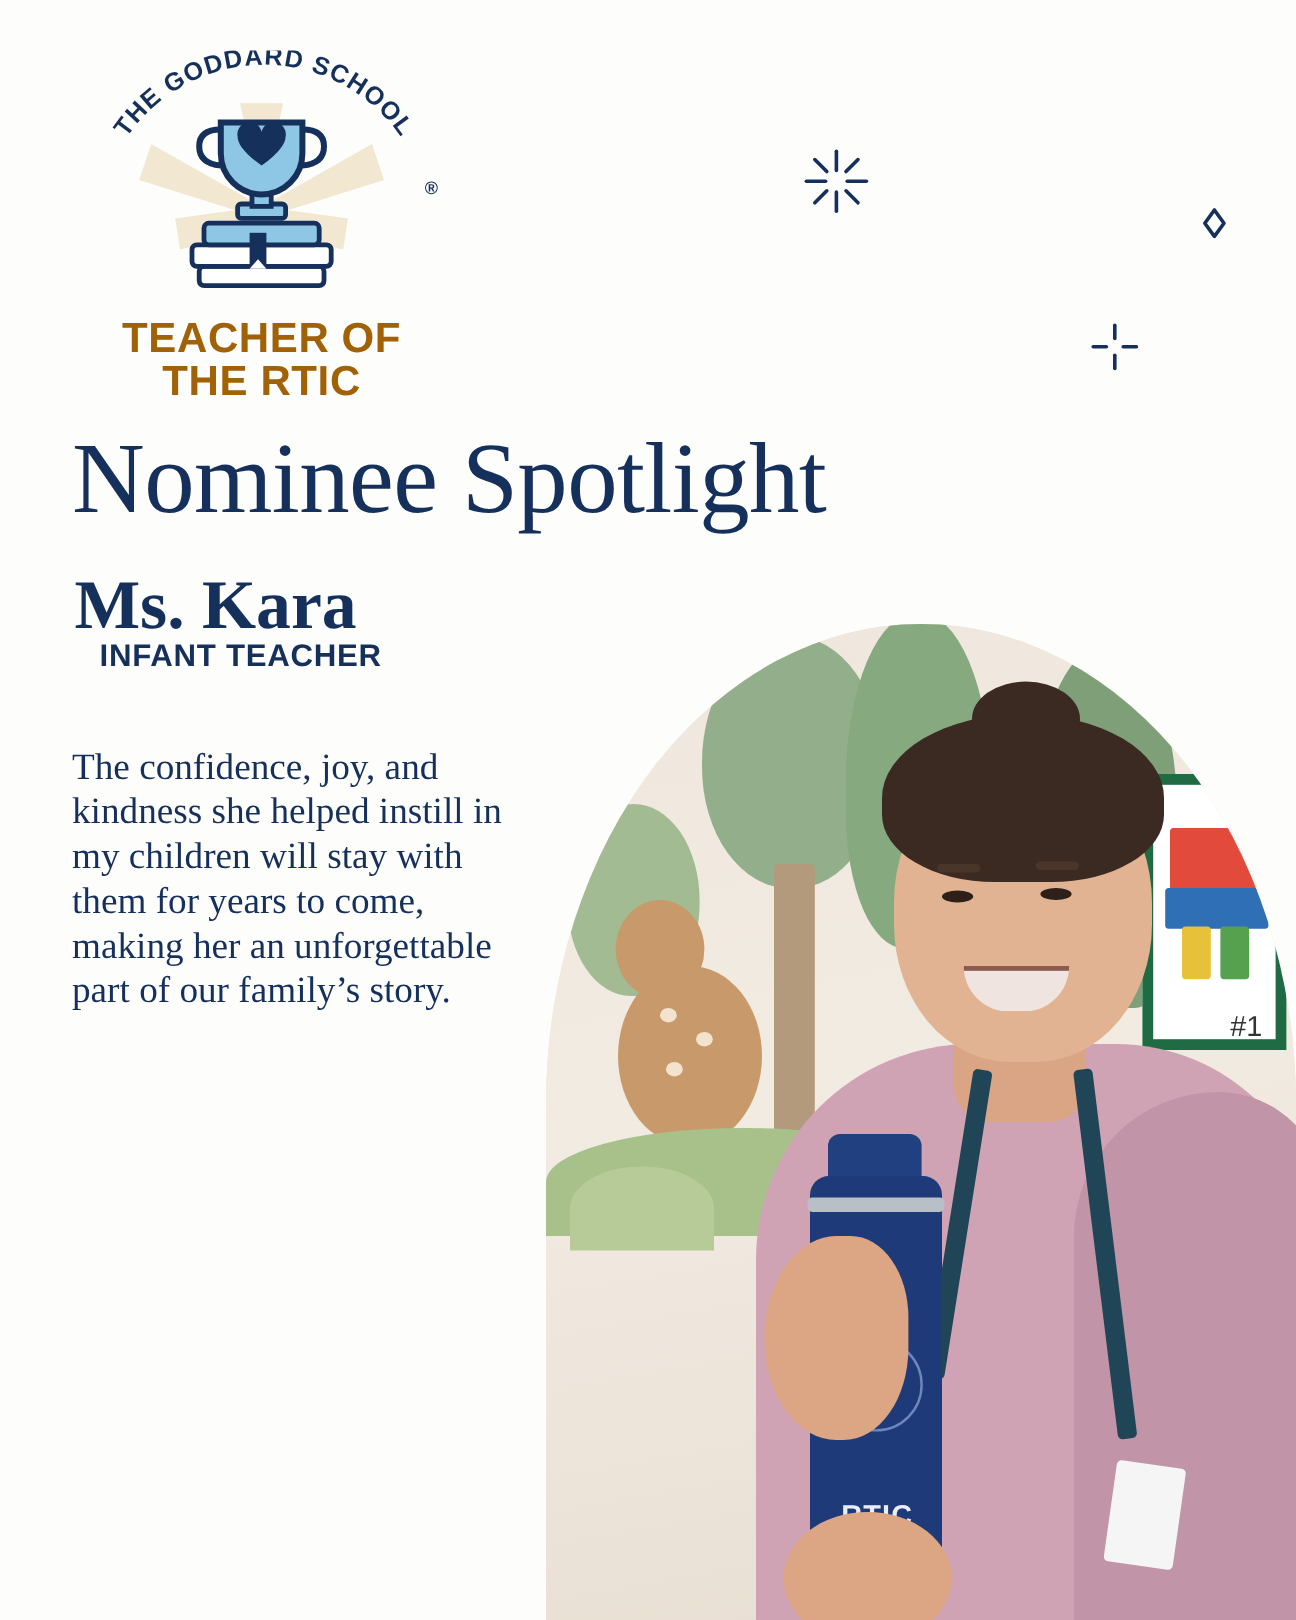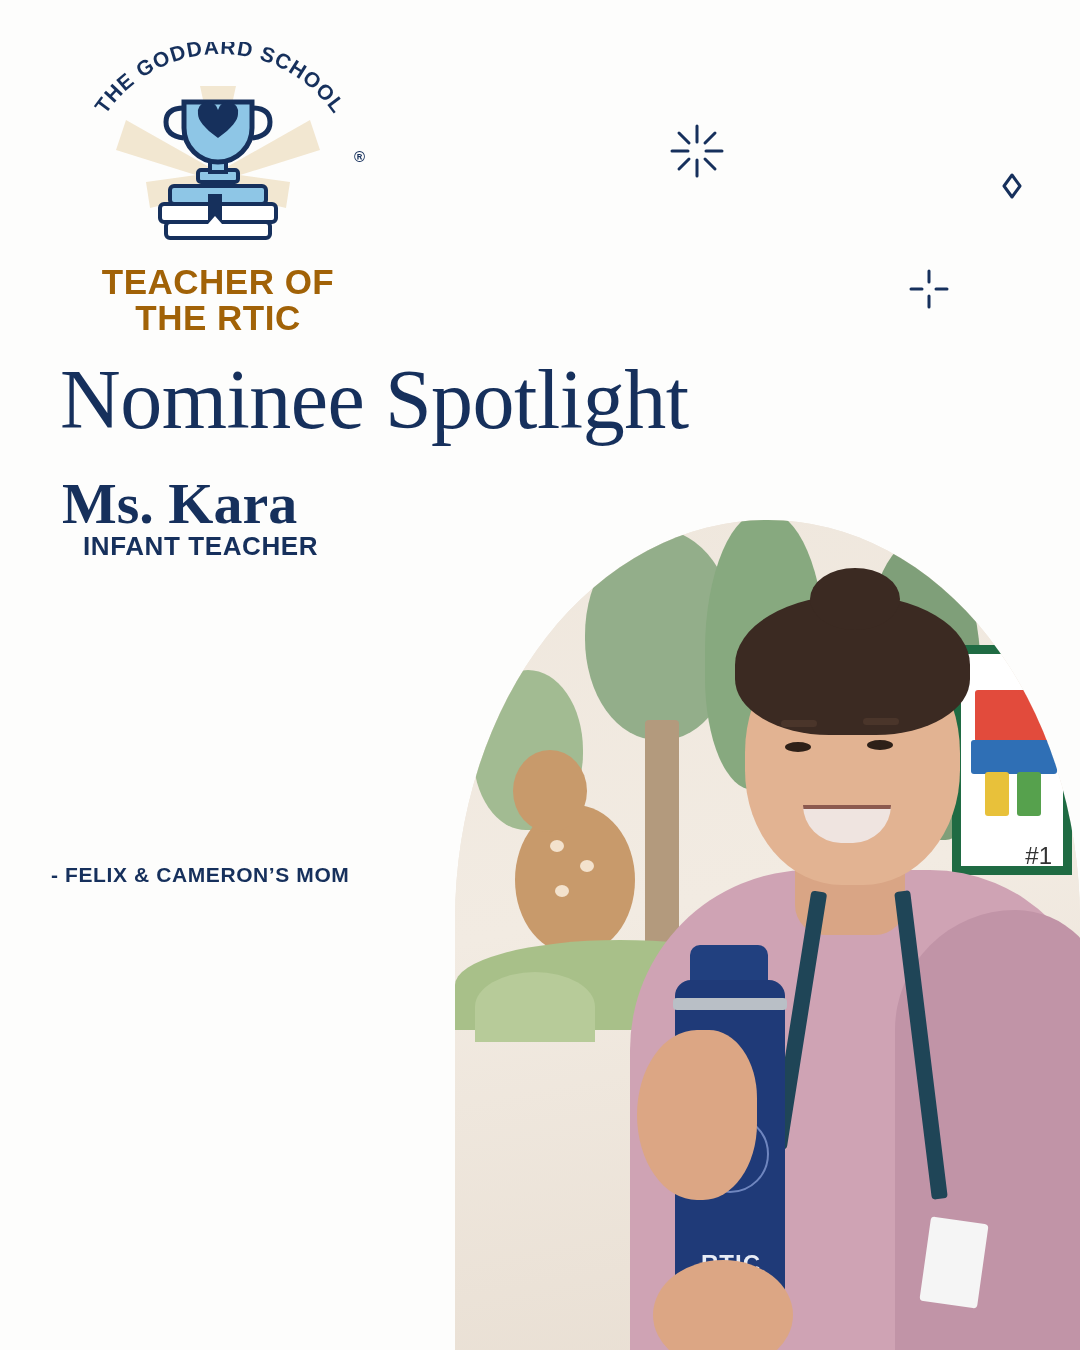--- a/index.html
+++ b/index.html
@@ -426,21 +426,21 @@
     </g>
   </svg>
 
   <svg class="sparkle" style="left:998px; top:172px;" width="28" height="28" viewBox="0 0 28 28">
     <polygon points="14,3 22,14 14,25 6,14" fill="none" stroke="#16305c" stroke-width="3" stroke-linejoin="round"></polygon>
   </svg>
 
   <div class="headline">Nominee Spotlight</div>
   <div class="person-name">Ms. Kara</div>
   <div class="person-role">INFANT TEACHER</div>
-  <div class="attribution">- FELIX &amp; CAMERON’S MOM</div>
+  <div class="quote">The confidence, joy, and kindness she helped instill in my children will stay with them for years to come, making her an unforgettable part of our family’s story.</div>
 
   <div class="photo-wrap">
     <div class="photo-clip">
       <div class="wall"></div>
 
       <div class="tree" style="left:130px; top:10px; width:150px; height:210px; background:#93ae8a;"></div>
       <div class="tree-trunk" style="left:190px; top:200px; width:34px; height:240px;"></div>
       <div class="tree" style="left:250px; top:-10px; width:120px; height:280px; background:#87a97f; border-radius:50% 50% 40% 40%;"></div>
       <div class="tree" style="left:408px; top:20px; width:118px; height:300px; background:#7f9f79; border-radius:46% 46% 30% 30%;"></div>
       <div class="tree" style="left:18px; top:150px; width:110px; height:160px; background:#a2bb92;"></div>

